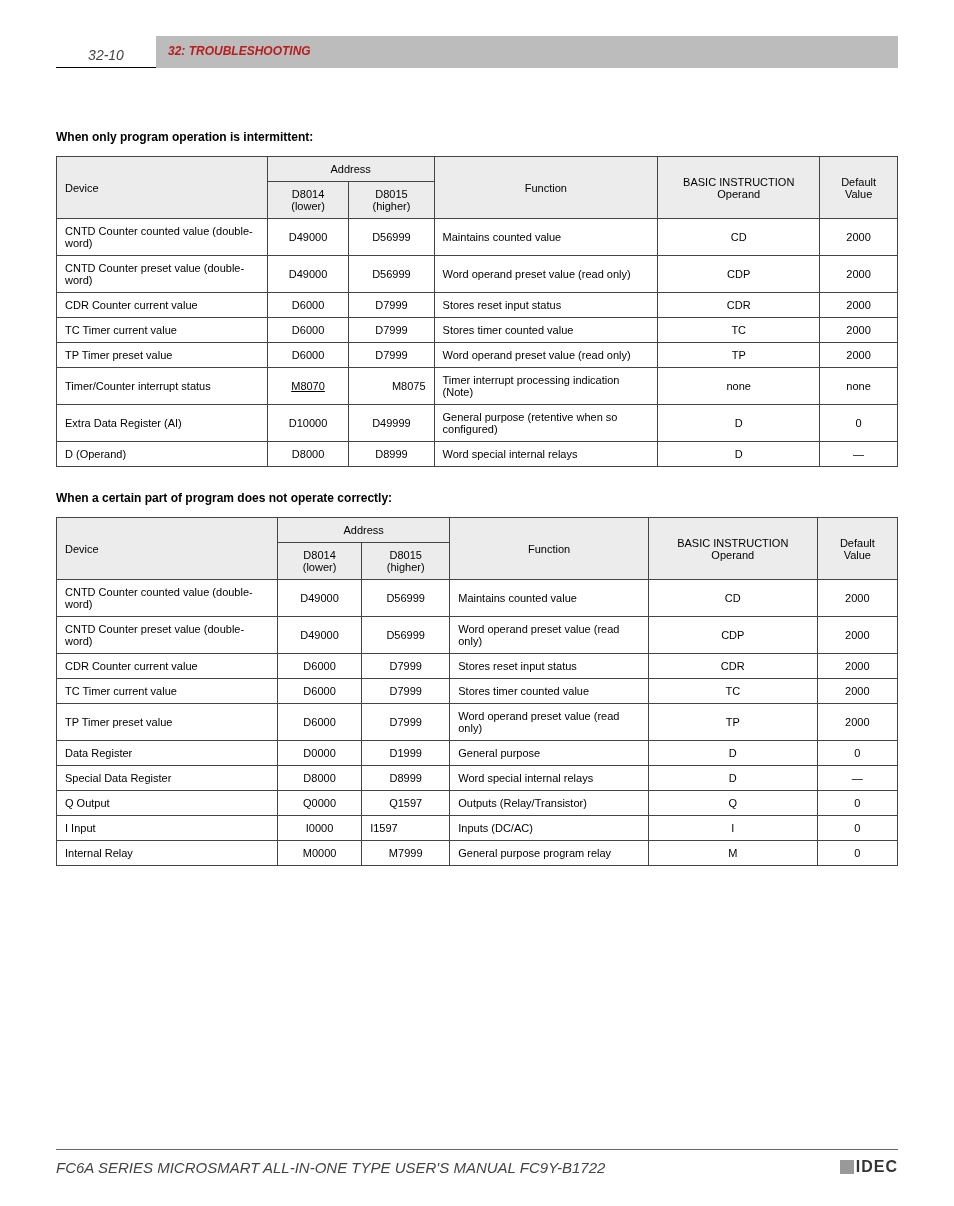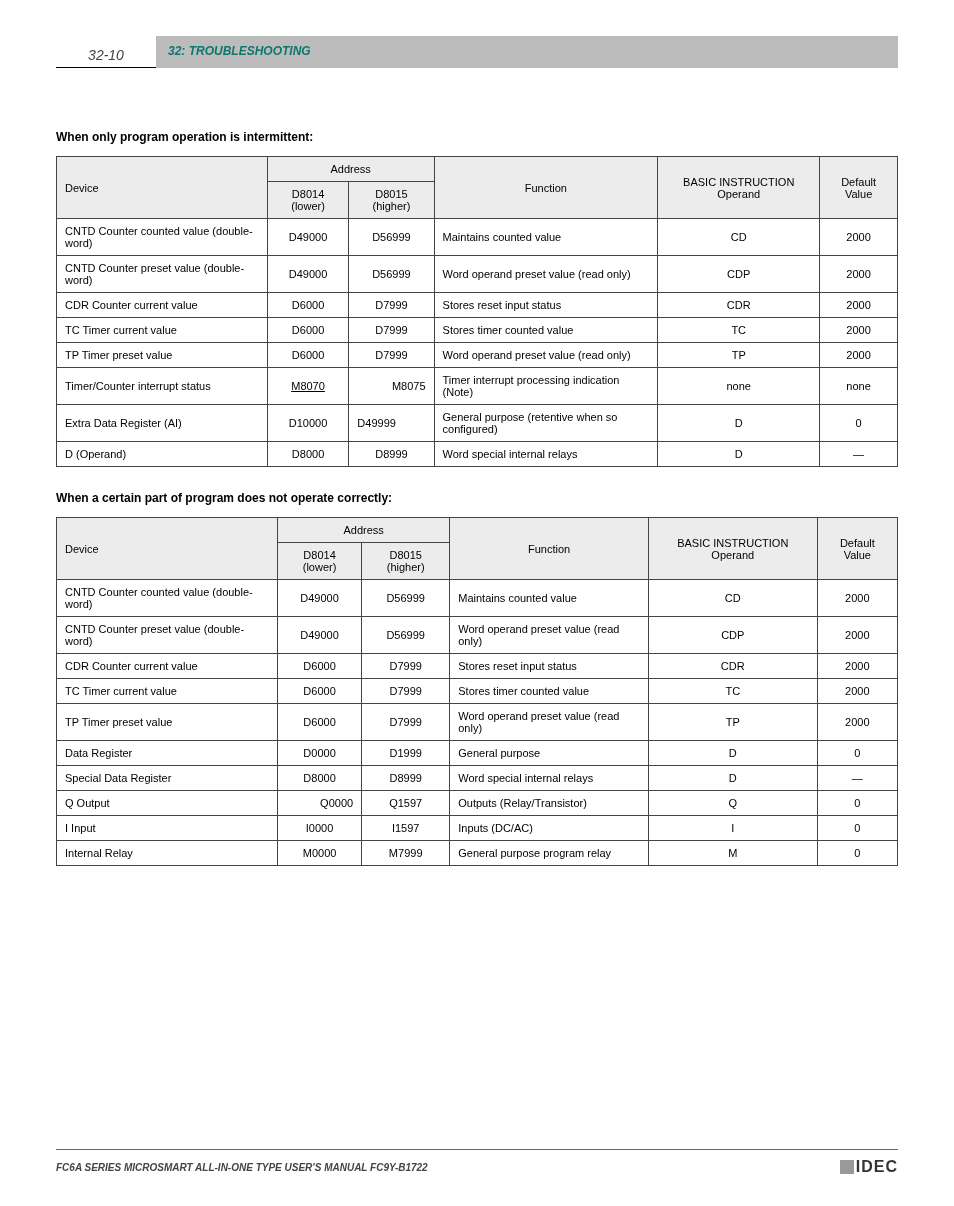--- a/index.html
+++ b/index.html
@@ -1,28 +1,28 @@
 <!DOCTYPE html>
 <html><head>
 <meta charset="utf-8">
 <style>
 *{box-sizing:border-box;margin:0;padding:0}
 body{font-family:Arial,Helvetica,sans-serif;width:954px;height:1206px;background:#fff;position:relative;color:#000}
 .header{position:relative;height:70px;margin:36px 56px 0}
 .header-bar{position:absolute;top:0;left:100px;right:0;height:32px;background:#bcbcbc}
 .page-num-box{position:absolute;top:0;left:0;width:100px;height:32px;border-bottom:1px solid #000;display:flex;align-items:flex-end;justify-content:center;padding-bottom:4px;font-size:14px;font-style:italic;color:#444}
-.chap{position:absolute;top:8px;left:112px;font-size:12px;font-style:italic;font-weight:bold;color:#0f766e}
+.chap{position:absolute;top:8px;left:112px;font-size:12px;font-style:italic;font-weight:bold;color:#b91c1c}
 .content{margin:0 56px}
 .sect{font-size:12px;font-weight:bold;margin:24px 0 12px}
 table{width:100%;border-collapse:collapse;font-size:11px}
 th,td{border:1px solid #444;padding:6px 8px;text-align:left;vertical-align:middle}
 th{background:#ececec;font-weight:normal;text-align:center}
 th.left{text-align:left}
 .footer{position:absolute;bottom:30px;left:56px;right:56px;border-top:1px solid #666;padding-top:8px;display:flex;justify-content:space-between;align-items:center}
-.footer-left{font-size:10px;font-style:italic;color:#444;font-weight:bold}
+.footer-left{font-size:15px;font-style:italic;color:#444;font-weight:normal}
 .logo{display:flex;align-items:center;gap:2px}
 .logo-sq{width:14px;height:14px;background:#999}
 .logo-txt{font-size:16px;font-weight:900;letter-spacing:1px;color:#333}
 </style>
 </head>
 <body>
 
 <div class="header">
 <div class="header-bar"></div>
 <div class="page-num-box">32-10</div>
@@ -95,21 +95,21 @@
           <td>Timer/Counter interrupt status</td>
           <td style="text-align: center; text-decoration: underline;">M8070</td>
           <td style="text-align: right;">M8075</td>
           <td>Timer interrupt processing indication (Note)</td>
           <td style="text-align: center;">none</td>
           <td style="text-align: center;">none</td>
         </tr>
         <tr>
           <td>Extra Data Register (AI)</td>
           <td style="text-align: center;">D10000</td>
-          <td style="text-align: left;">D49999</td>
+          <td style="text-align: center;">D49999</td>
           <td>General purpose (retentive when so configured)</td>
           <td style="text-align: center;">D</td>
           <td style="text-align: center;">0</td>
         </tr>
         <tr>
           <td>D (Operand)</td>
           <td style="text-align: center;">D8000</td>
           <td style="text-align: center;">D8999</td>
           <td>Word special internal relays</td>
           <td style="text-align: center;">D</td>
@@ -190,30 +190,30 @@
         <tr>
           <td>Special Data Register</td>
           <td style="text-align: center;">D8000</td>
           <td style="text-align: center;">D8999</td>
           <td>Word special internal relays</td>
           <td style="text-align: center;">D</td>
           <td style="text-align: center;">—</td>
         </tr>
         <tr>
           <td>Q Output</td>
-          <td style="text-align: right;">Q0000</td>
+          <td style="text-align: center;">Q0000</td>
           <td style="text-align: center;">Q1597</td>
           <td>Outputs (Relay/Transistor)</td>
           <td style="text-align: center;">Q</td>
           <td style="text-align: center;">0</td>
         </tr>
         <tr>
           <td>I Input</td>
           <td style="text-align: center;">I0000</td>
-          <td style="text-align: center;">I1597</td>
+          <td style="text-align: left;">I1597</td>
           <td>Inputs (DC/AC)</td>
           <td style="text-align: center;">I</td>
           <td style="text-align: center;">0</td>
         </tr>
         <tr>
           <td>Internal Relay</td>
           <td style="text-align: center;">M0000</td>
           <td style="text-align: center;">M7999</td>
           <td>General purpose program relay</td>
           <td style="text-align: center;">M</td>

